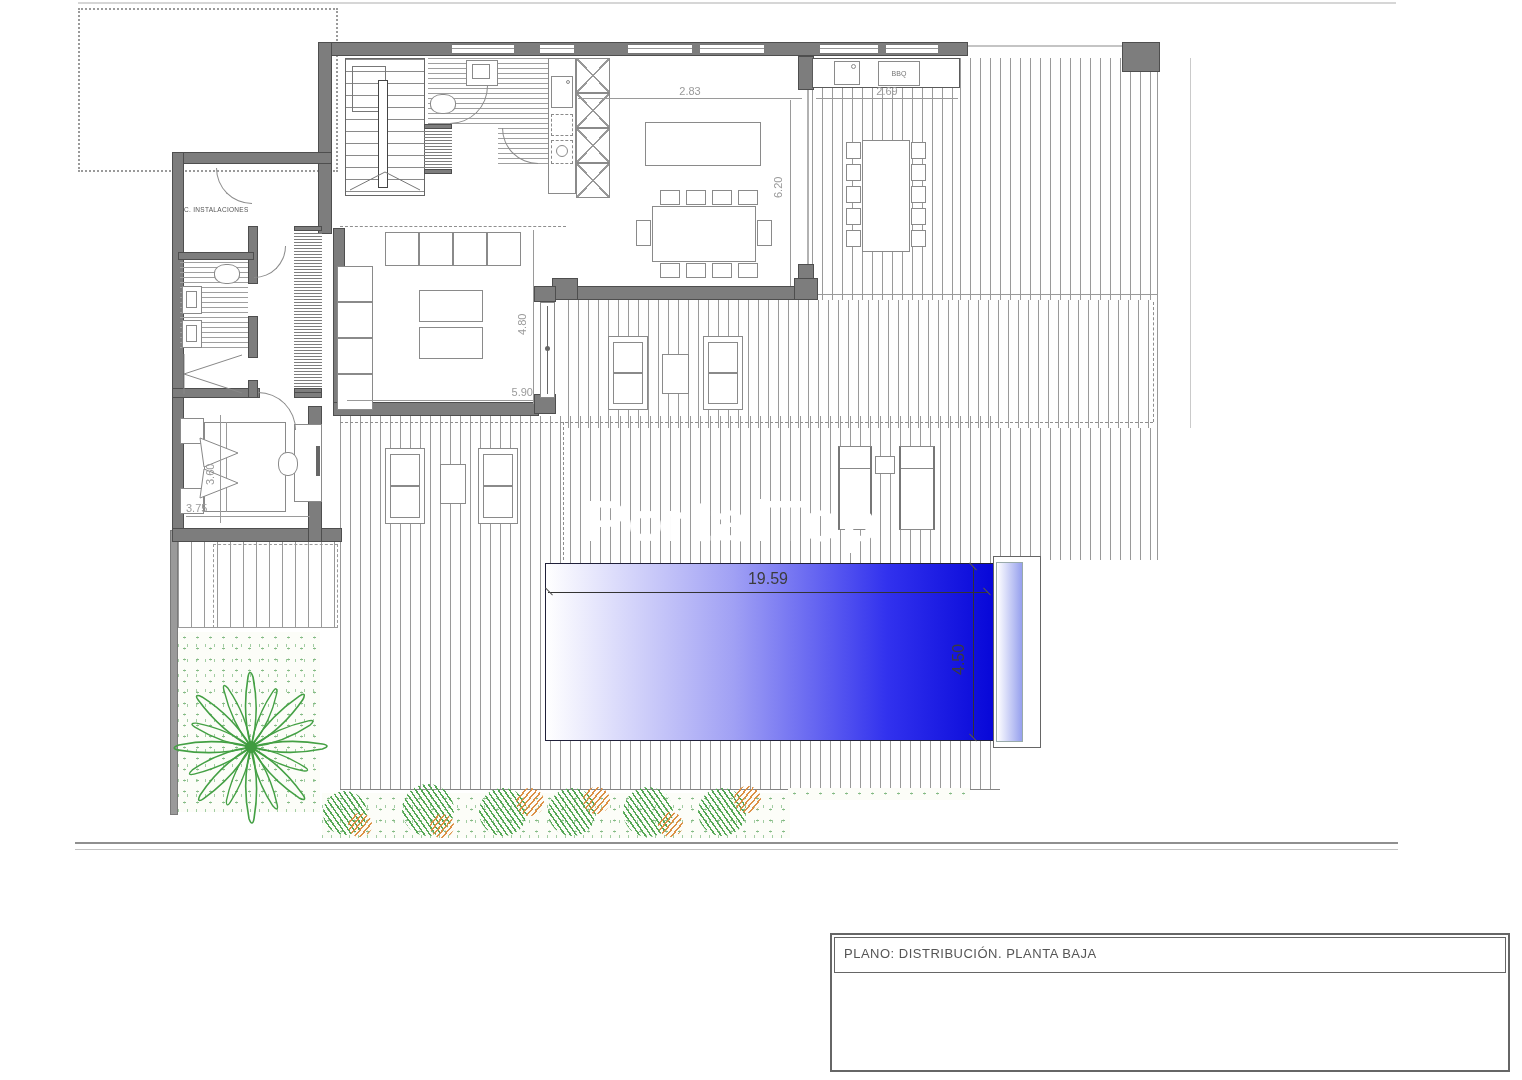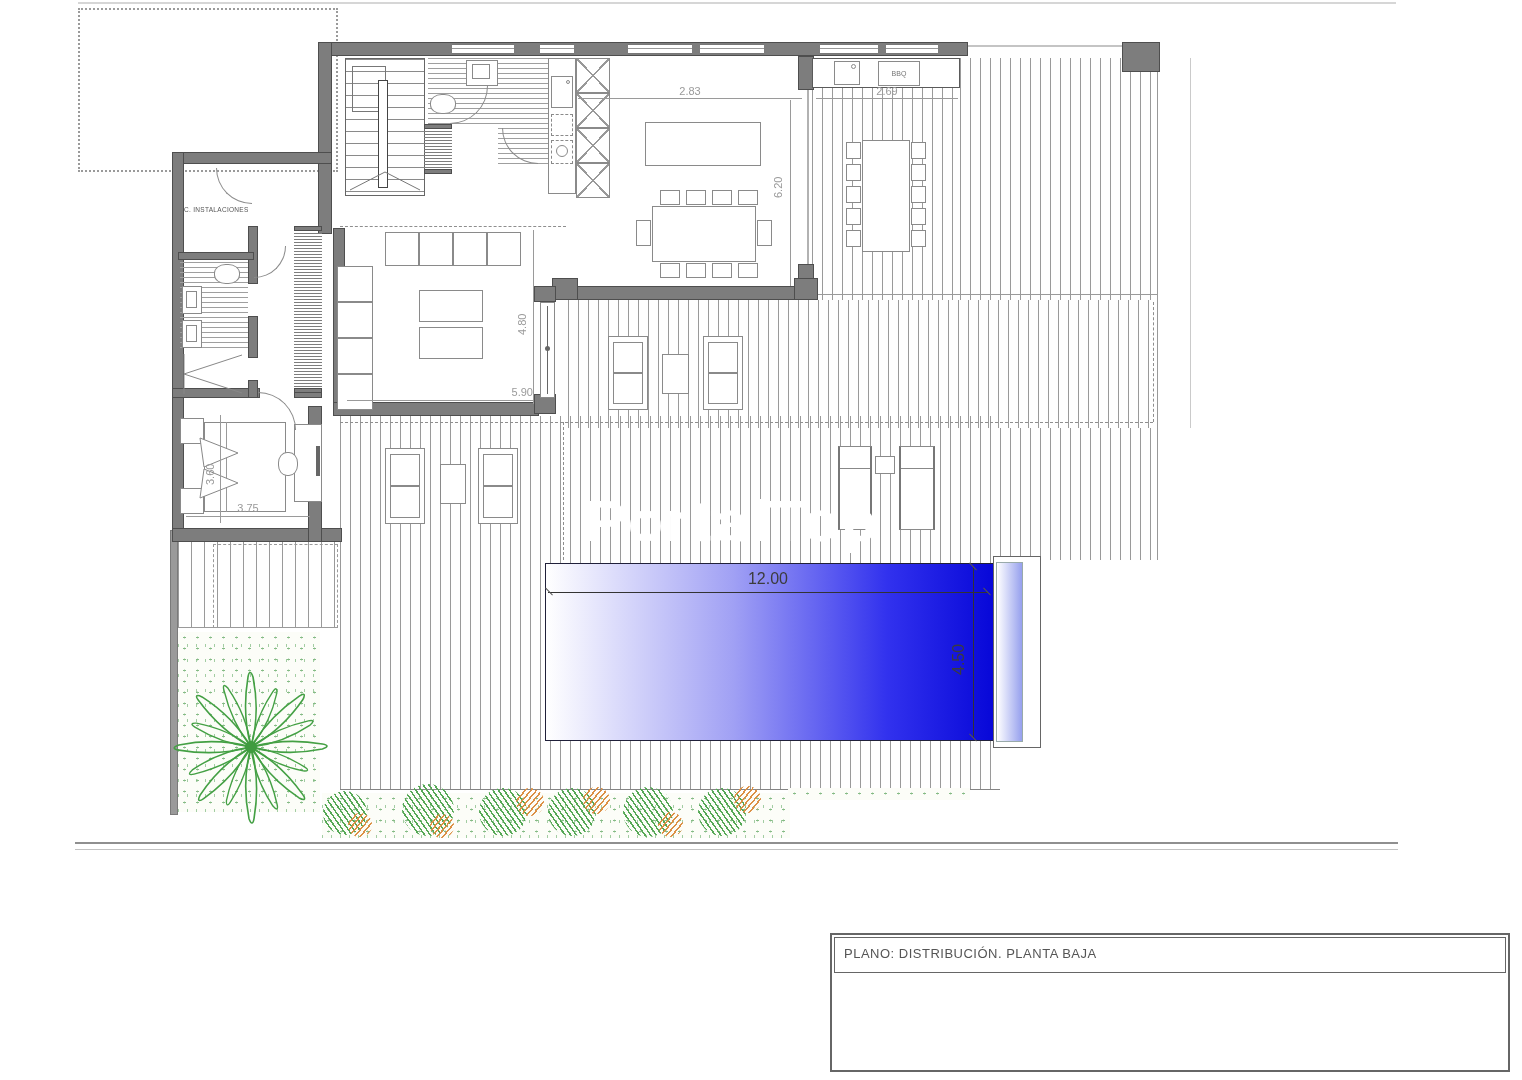--- a/index.html
+++ b/index.html
@@ -256,42 +256,42 @@
   <div class="abs furn" style="left:838px;top:446px;width:34px;height:84px;border-left:2px solid #777;border-right:2px solid #777;"></div>
   <div class="abs" style="left:840px;top:468px;width:30px;height:1px;background:#888;"></div>
   <div class="abs furn" style="left:875px;top:456px;width:20px;height:18px;"></div>
   <div class="abs furn" style="left:899px;top:446px;width:36px;height:84px;border-left:2px solid #777;border-right:2px solid #777;"></div>
   <div class="abs" style="left:901px;top:468px;width:32px;height:1px;background:#888;"></div>
 
   <div class="abs pool" style="left:545px;top:563px;width:450px;height:178px;"></div>
   <div class="abs" style="left:548px;top:592px;width:440px;height:1px;background:#333;"></div>
   <div class="abs tick" style="left:544px;top:591px;"></div>
   <div class="abs tick" style="left:982px;top:591px;"></div>
-  <div class="abs dimbig" style="left:548px;top:570px;width:440px;text-align:center;">12.00</div>
+  <div class="abs dimbig" style="left:548px;top:570px;width:440px;text-align:center;">19.59</div>
   <div class="abs" style="left:973px;top:566px;width:1px;height:172px;background:#333;"></div>
   <div class="abs tick" style="left:968px;top:566px;"></div>
   <div class="abs tick" style="left:968px;top:737px;"></div>
   <div class="abs dimbig rot" style="left:950px;top:675px;">4.50</div>
   <div class="abs" style="left:993px;top:556px;width:48px;height:192px;background:#fff;border:1px solid #666;"></div>
   <div class="abs" style="left:996px;top:562px;width:27px;height:180px;background:linear-gradient(90deg,#ffffff,#96a0ee);border:1px solid #9aa;"></div>
 
   <div class="abs line" style="left:578px;top:98px;width:224px;height:1px;"></div>
   <div class="abs dimtxt" style="left:578px;top:85px;width:224px;text-align:center;">2.83</div>
   <div class="abs line" style="left:816px;top:98px;width:142px;height:1px;"></div>
   <div class="abs dimtxt" style="left:816px;top:85px;width:142px;text-align:center;">2.69</div>
   <div class="abs line" style="left:790px;top:100px;width:1px;height:186px;"></div>
   <div class="abs dimtxt rot" style="left:772px;top:198px;">6.20</div>
   <div class="abs line" style="left:533px;top:230px;width:1px;height:174px;"></div>
   <div class="abs dimtxt rot" style="left:516px;top:335px;">4.80</div>
   <div class="abs line" style="left:347px;top:400px;width:186px;height:1px;"></div>
   <div class="abs dimtxt" style="left:347px;top:386px;width:186px;text-align:right;">5.90</div>
   <div class="abs line" style="left:220px;top:415px;width:1px;height:108px;"></div>
   <div class="abs dimtxt rot" style="left:204px;top:485px;">3.60</div>
   <div class="abs line" style="left:186px;top:516px;width:124px;height:1px;"></div>
-  <div class="abs dimtxt" style="left:186px;top:502px;width:124px;text-align:center;">3.75</div>
+  <div class="abs dimtxt" style="left:186px;top:502px;width:124px;">3.75</div>
 
   <div class="abs wm" style="left:586px;top:487px;">PortalTop</div>
 
   <div class="abs" style="left:830px;top:933px;width:680px;height:139px;border:2px solid #666;"></div>
   <div class="abs" style="left:834px;top:937px;width:672px;height:36px;border:1px solid #666;"></div>
   <div class="abs" style="left:844px;top:946px;font-size:13px;color:#555;letter-spacing:0.5px;">PLANO: DISTRIBUCIÓN. PLANTA BAJA</div>
 
 </div>
 
 </body></html>

